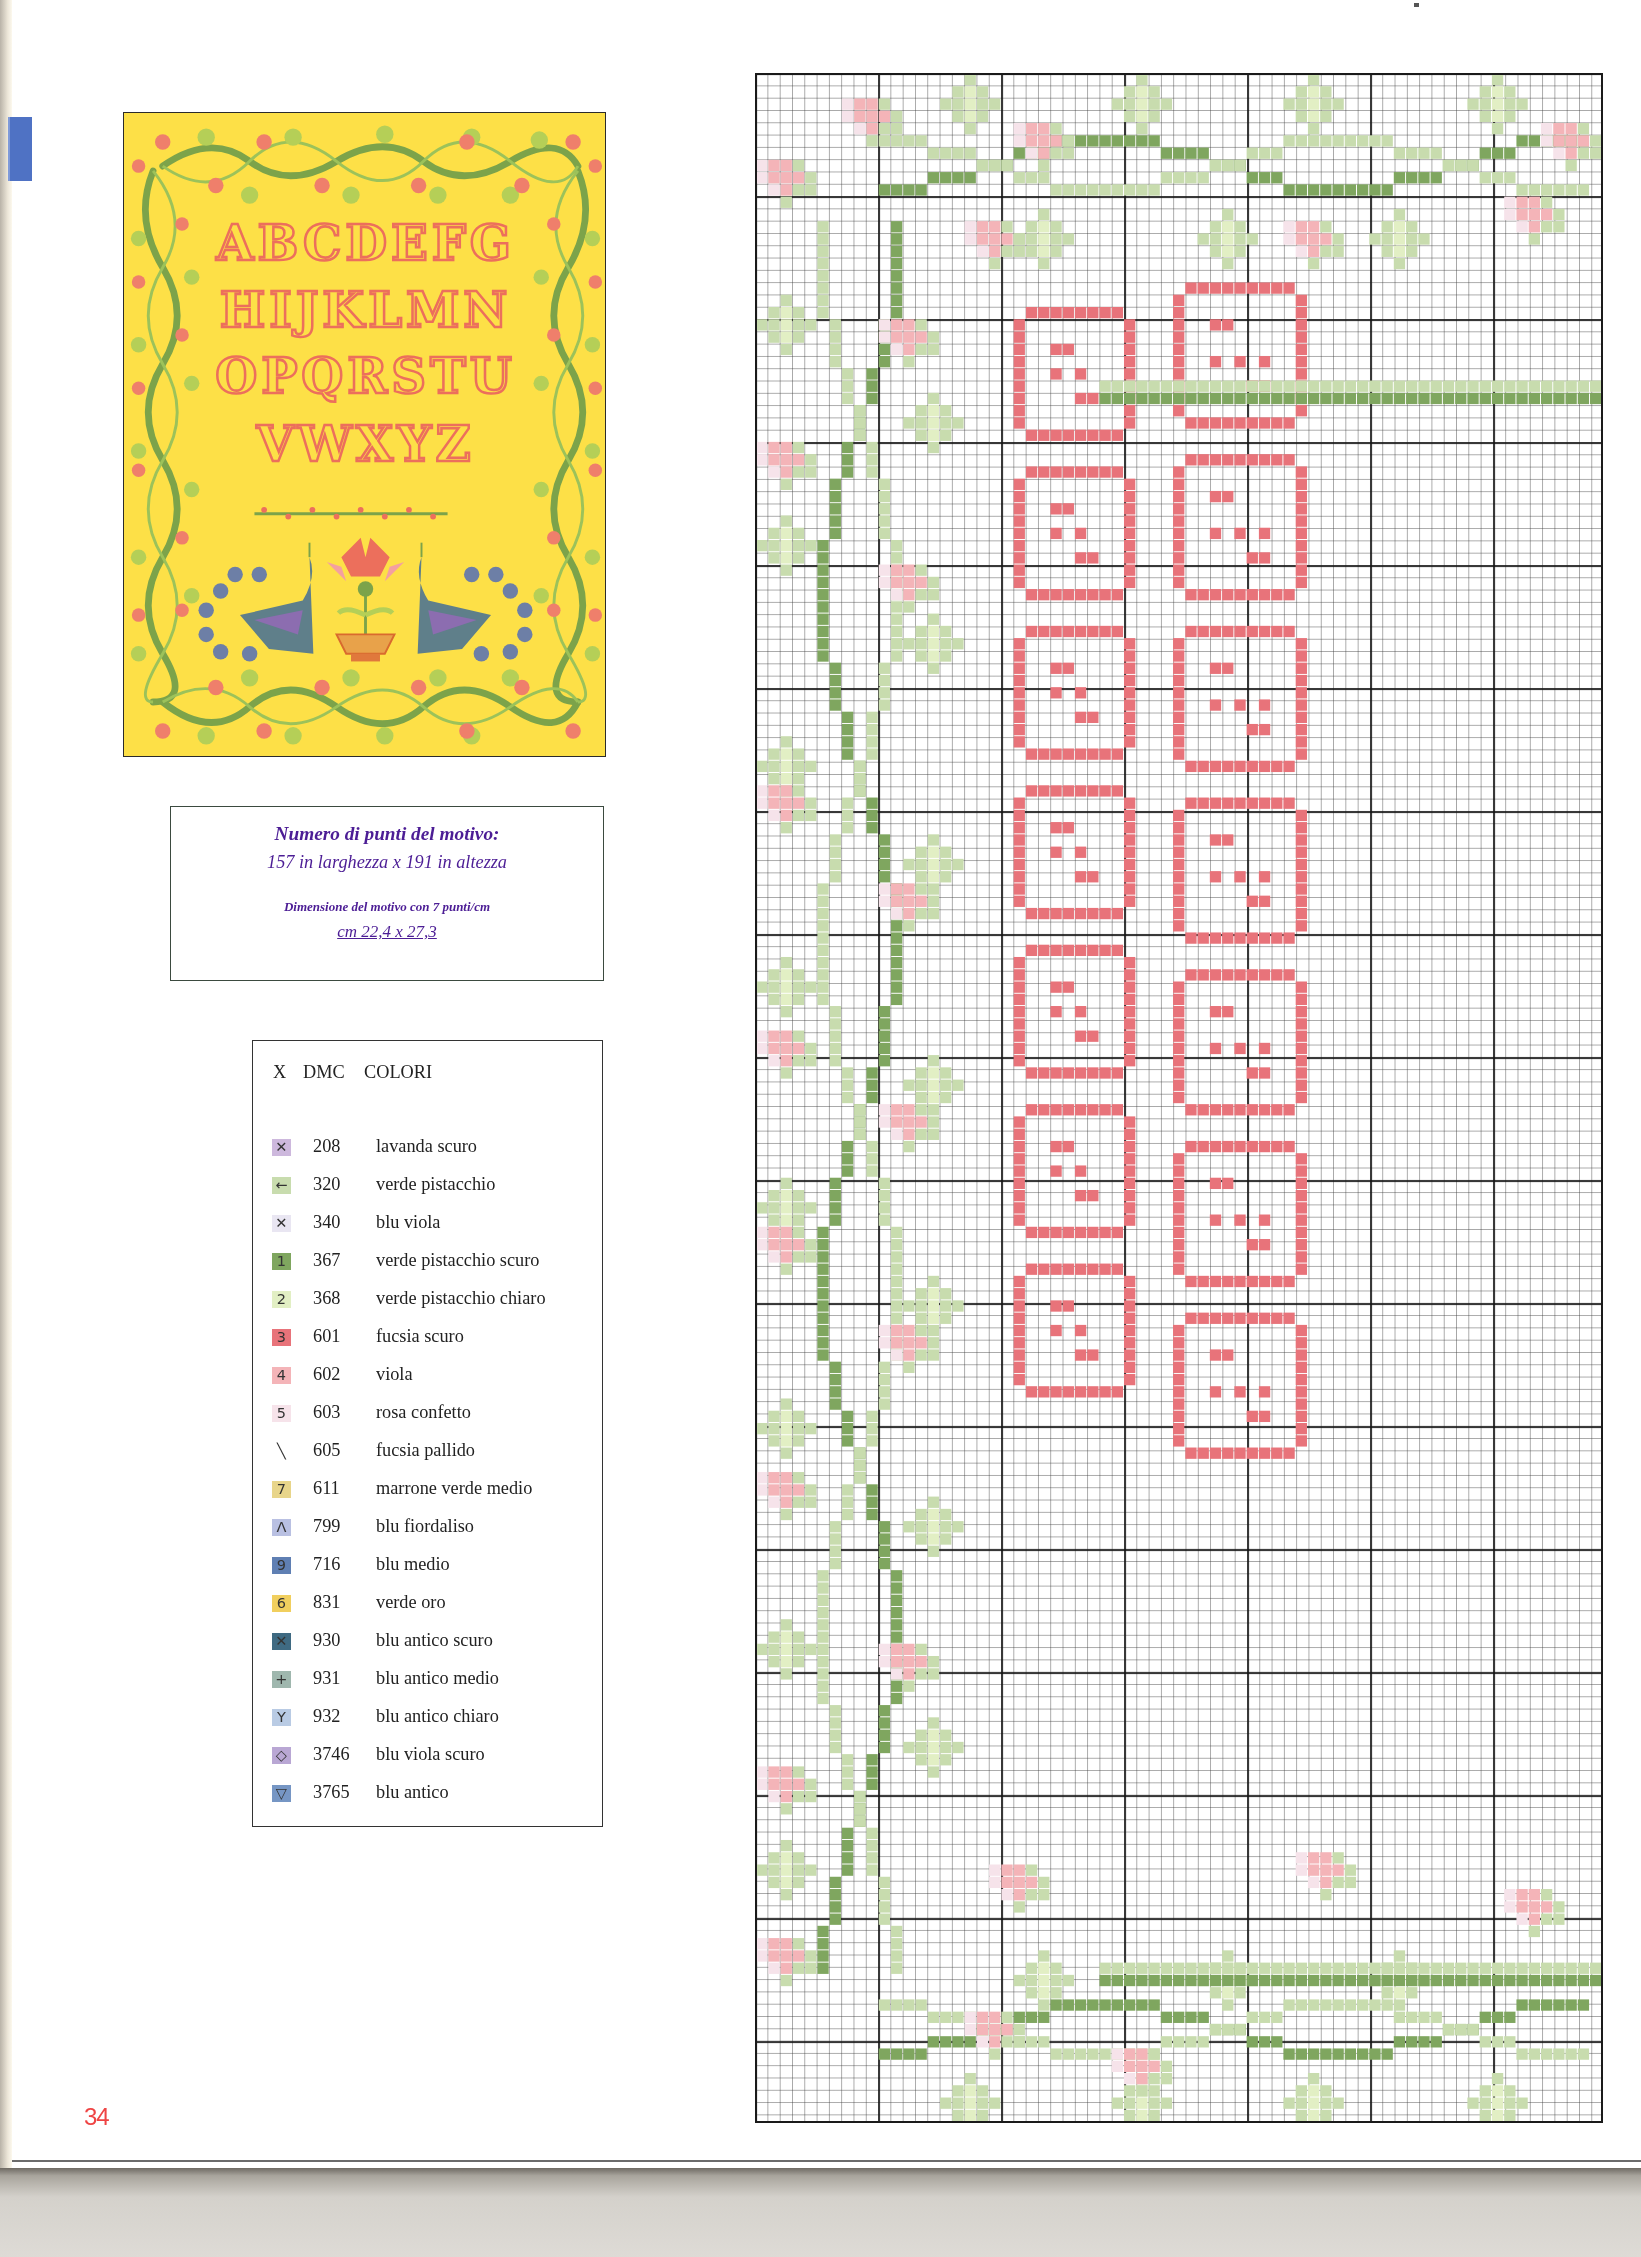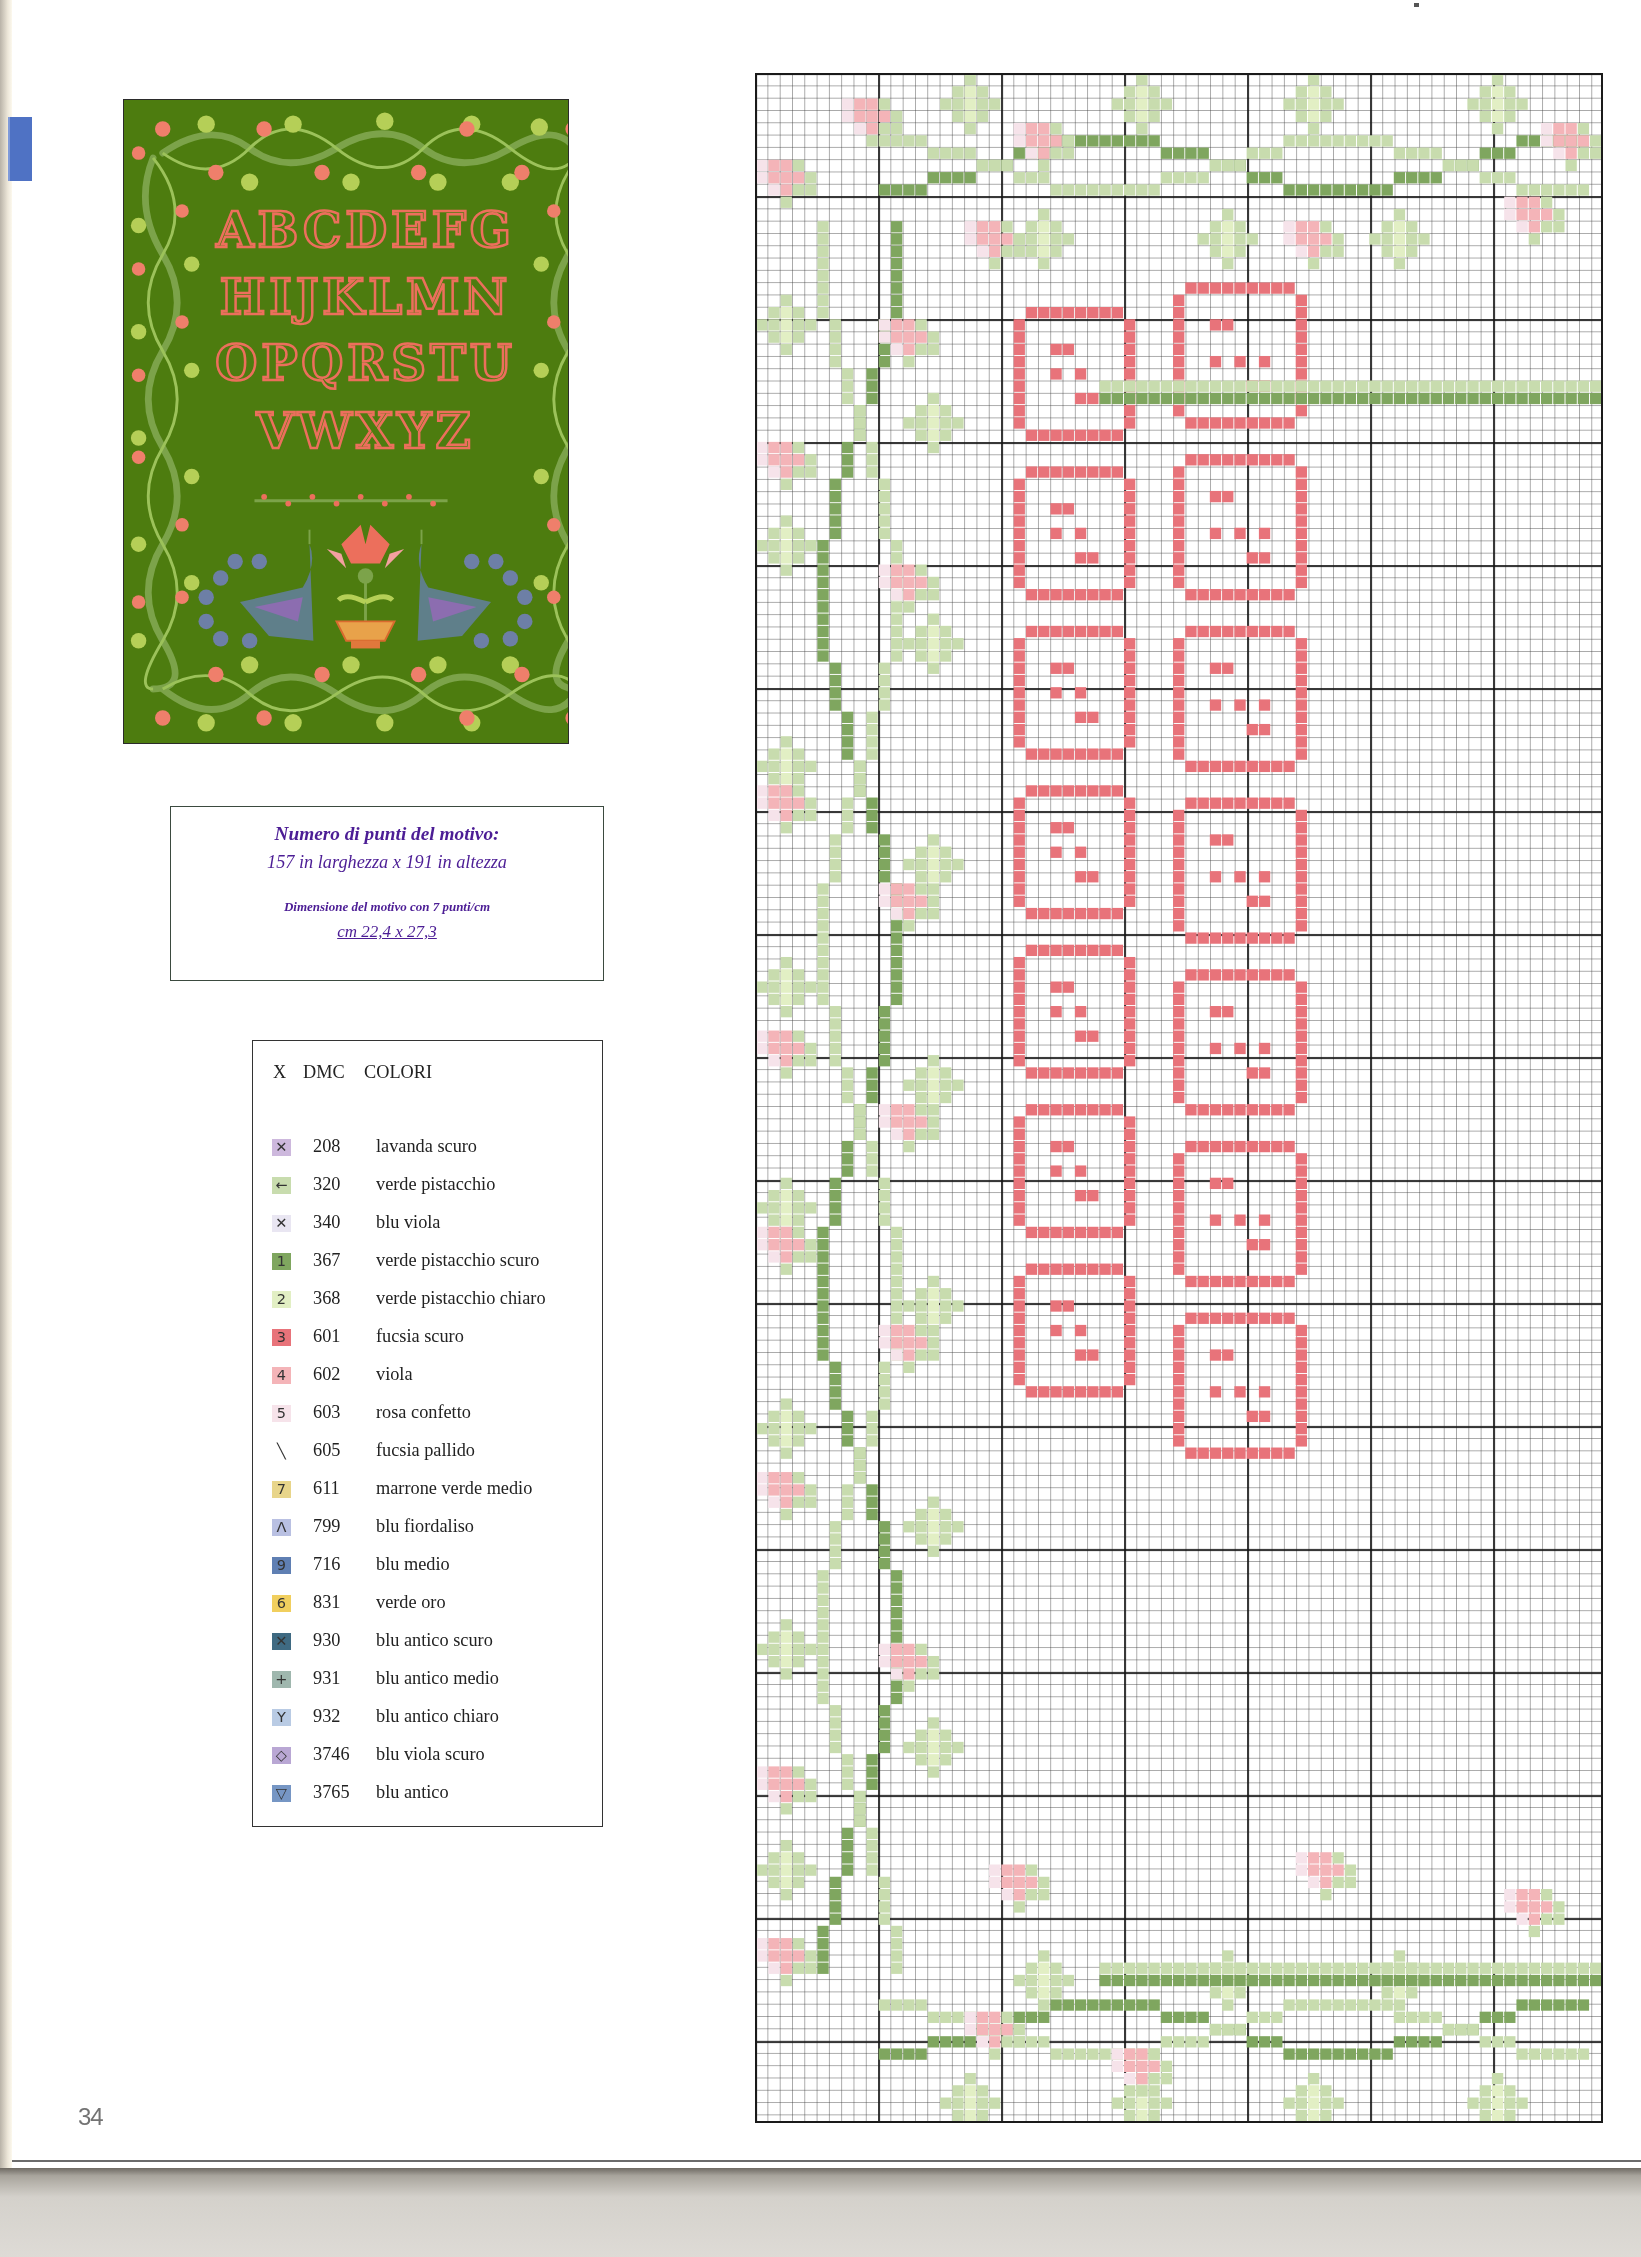--- a/index.html
+++ b/index.html
@@ -18,22 +18,22 @@
   }
   .page-fold-line {
     position: absolute; left: 11.6px; top: 2160px; width: 1630px; height: 1.9px; background: #6b6b6b;
   }
   .blue-tab {
     position: absolute; left: 7.7px; top: 117px; width: 22px; height: 64px;
     background: #4f72c4; border-left: 2.9px solid #7f9ad9;
   }
   
   .sample {
-    position: absolute; left: 123px; top: 99px; width: 446px; height: 645px;
-    border: 1.9px solid #2b2b2b; background: #4d7c0f; box-sizing: border-box; overflow: hidden;
+    position: absolute; left: 123px; top: 112px; width: 483px; height: 645px;
+    border: 1.9px solid #2b2b2b; background: #fde047; box-sizing: border-box; overflow: hidden;
   }
   .sample svg { position: absolute; left: 0; top: 0; }
   
   .info-box {
     position: absolute; left: 170px; top: 806px; width: 434px; height: 175px;
     border: 1.4px solid #3b4a3f; box-sizing: border-box; text-align: center;
     color: #4c1d95;
   }
   .info-box .t1 { font-weight: bold; font-style: italic; font-size: 19.3px; margin-top: 16.4px; }
   .info-box .t2 { font-style: italic; font-size: 18.3px; margin-top: 7px; }
@@ -48,22 +48,22 @@
   .legend-head span { position: absolute; white-space: nowrap; }
   .legend-rows { position: absolute; top: 95px; left: 0; width: 100%; }
   .legend-row { position: relative; height: 38px; font-size: 18.3px; }
   .legend-row .sym {
     position: absolute; left: 19.3px; top: 2.9px; width: 18.3px; height: 17.4px;
     font-family: "DejaVu Sans", sans-serif; font-size: 14.5px; line-height: 17.4px; text-align: center; color: #333;
   }
   .legend-row .code { position: absolute; left: 60px; top: 0; }
   .legend-row .name { position: absolute; left: 123px; top: 0; white-space: nowrap; }
   .page-number {
-    position: absolute; left: 78px; top: 2103px; font-family: "Liberation Sans", sans-serif;
-    font-size: 24px; color: #737373; letter-spacing: -1px;
+    position: absolute; left: 84px; top: 2103px; font-family: "Liberation Sans", sans-serif;
+    font-size: 24px; color: #ef4444; letter-spacing: -1px;
   }
   
   .chart {
     position: absolute; left: 755px; top: 73px; width: 848px; height: 2050px;
     border: 2.4px solid #1a1a1a; box-sizing: border-box;
     background-color: #fff;
     background-image:
       linear-gradient(90deg, rgba(20,20,20,0.85) 1.5px, transparent 1.5px),
       linear-gradient(rgba(20,20,20,0.85) 1.5px, transparent 1.5px),
       linear-gradient(90deg, rgba(60,60,60,0.45) 1px, transparent 1px),

